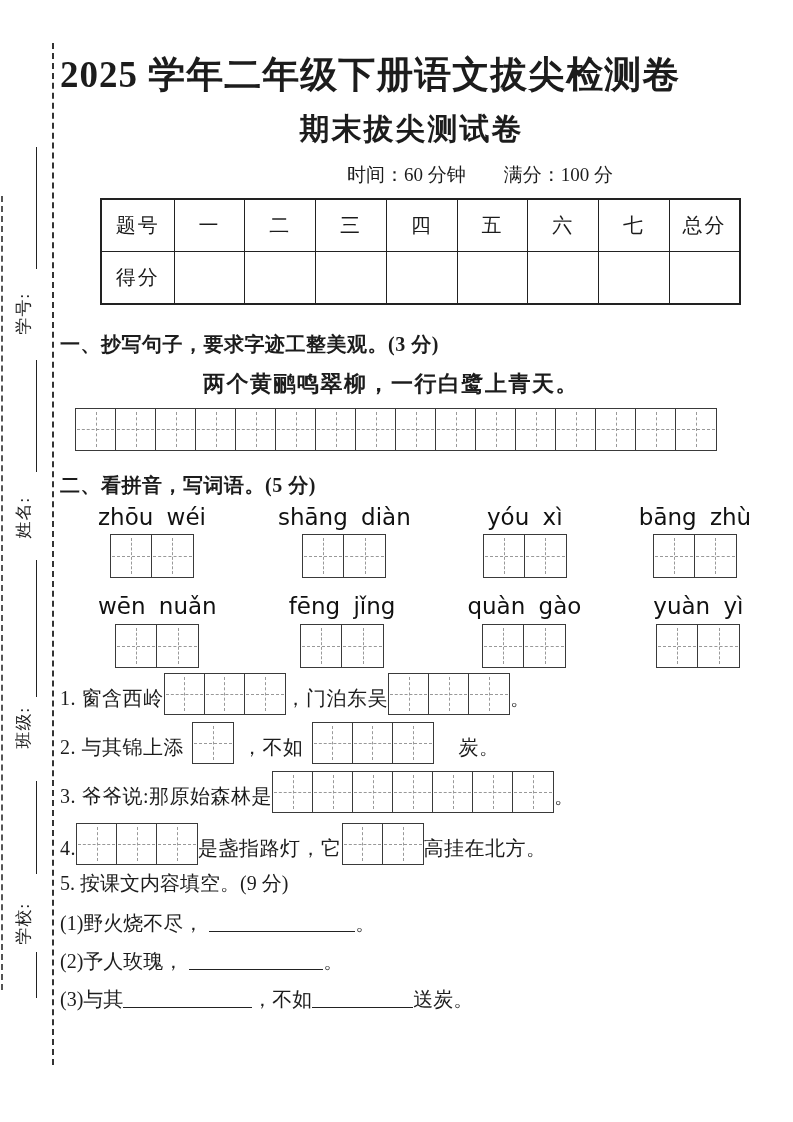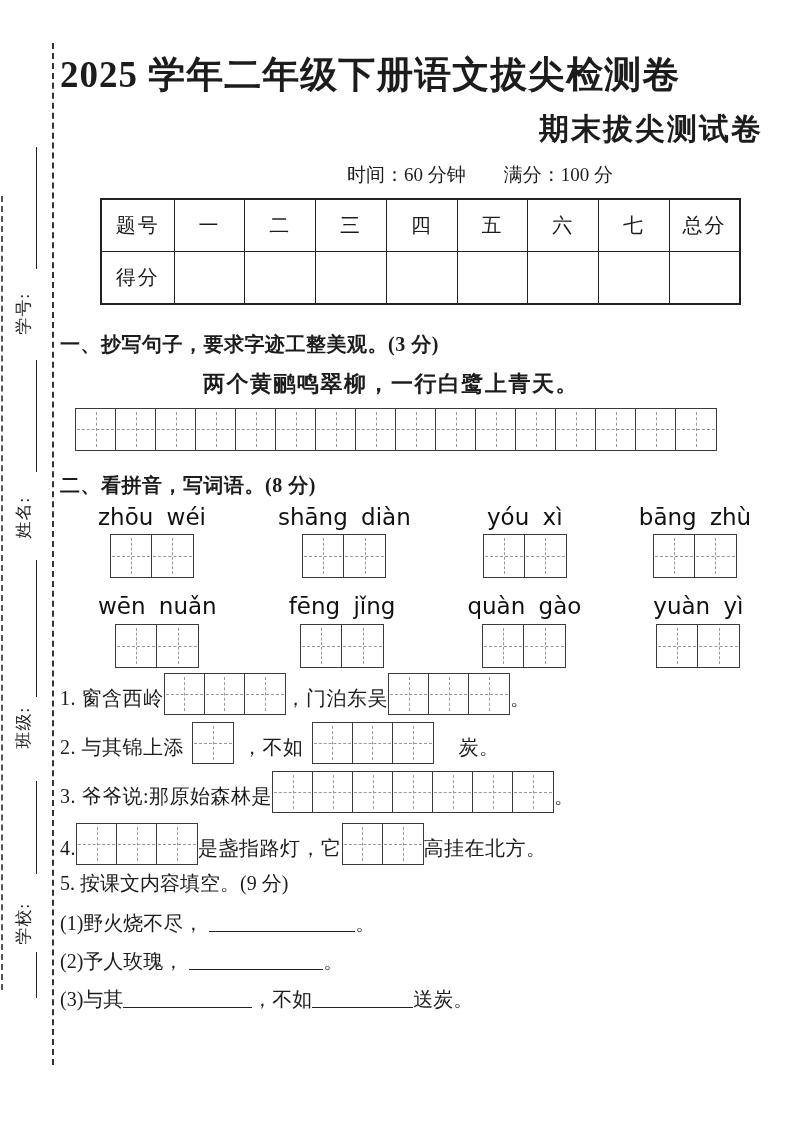--- a/index.html
+++ b/index.html
@@ -18,21 +18,21 @@
   .fl-4 { top:781px;  height:93px;  }
   .fl-5 { top:952px;  height:46px;  }
   .side-label { position:absolute; left:-13px; width:72px; text-align:center;
                 transform:rotate(-90deg); font-size:17px; letter-spacing:1px; color:#222; }
   .sl-1 { top:302px; } .sl-2 { top:506px; } .sl-3 { top:716px; } .sl-4 { top:912px; }
 
   
   .main { position:absolute; left:60px; top:0; width:703px; }
 
   .title { margin-top:54px; text-align:left; font-size:37px; font-weight:bold; letter-spacing:1px; line-height:1.15; }
-  .subtitle { margin-top:15px; text-align:right; font-size:30px; font-weight:bold; letter-spacing:2px; line-height:1.1; }
+  .subtitle { margin-top:15px; text-align:center; font-size:30px; font-weight:bold; letter-spacing:2px; line-height:1.1; }
   .meta { margin-top:17px; margin-left:287px; font-size:19px; white-space:nowrap; }
   .meta .gap { display:inline-block; width:38px; }
 
   table.score { margin:10px 0 0 40px; border-collapse:collapse; table-layout:fixed; width:641px; }
   table.score td { border:1.4px solid #222; height:34px; text-align:center; font-size:20px;
                    letter-spacing:2px; padding:12px; }
   table.score { border:2px solid #222; }
   table.score col.c0 { width:73px; }
 
   .sec-head { font-size:20px; font-weight:bold; letter-spacing:0.5px; line-height:1.3; }
@@ -161,21 +161,21 @@
           <span class="tzg-cell"></span>
           <span class="tzg-cell"></span>
           <span class="tzg-cell"></span>
           <span class="tzg-cell"></span>
           <span class="tzg-cell"></span>
           <span class="tzg-cell"></span>
           <span class="tzg-cell"></span>
         </span>
     </div>
 
-    <div class="sec-head sh-2">二、看拼音，写词语。(8 分)</div>
+    <div class="sec-head sh-2">二、看拼音，写词语。(5 分)</div>
     <div class="py-row py-row-1">
       <div class="py-group">
         <div class="py-word">zhōu wéi</div>
         <span class="tzg">
             <span class="tzg-cell"></span>
             <span class="tzg-cell"></span>
           </span>
       </div>
       <div class="py-group">
         <div class="py-word">shāng diàn</div>

